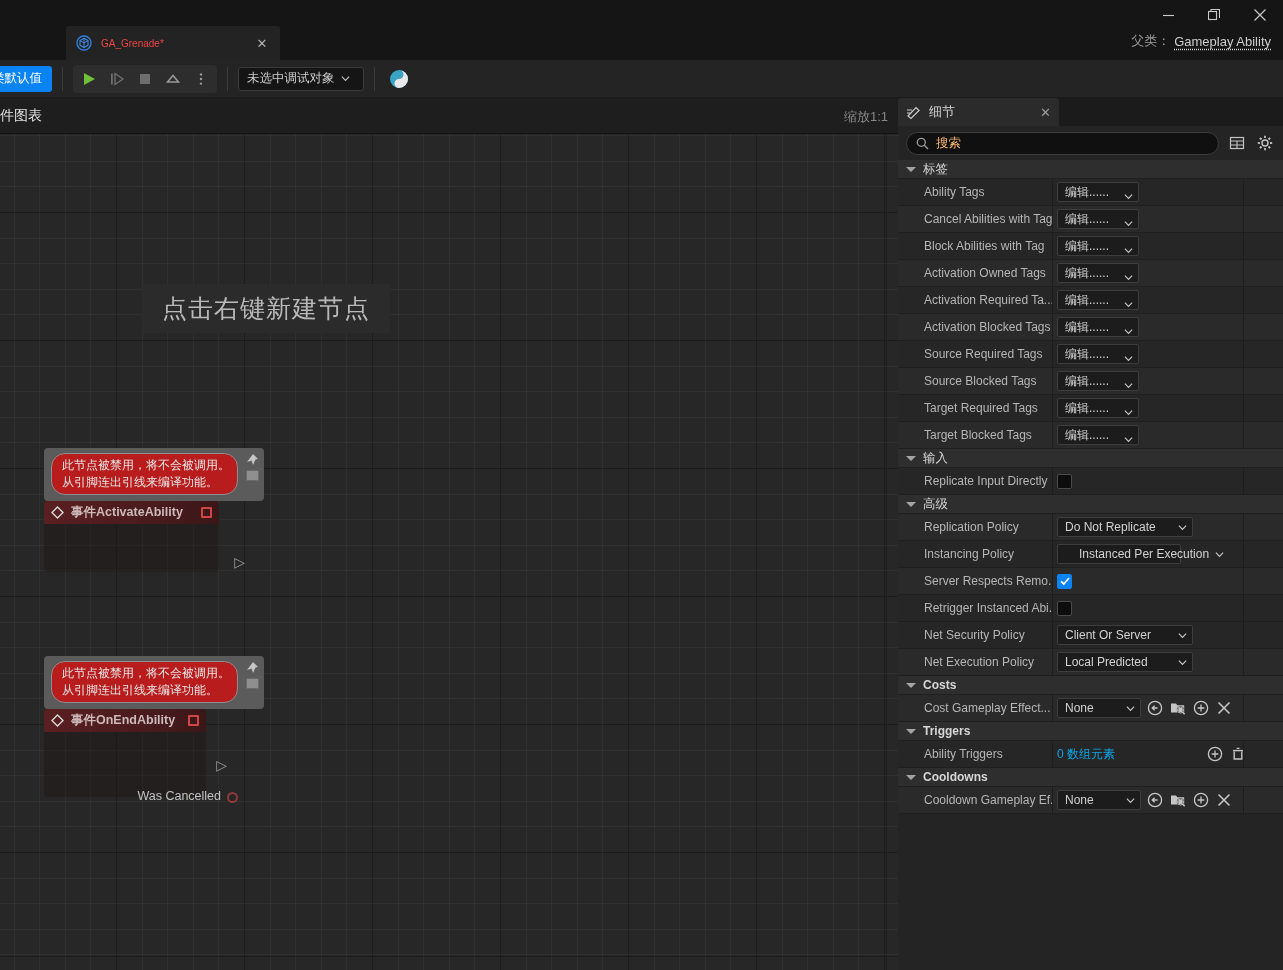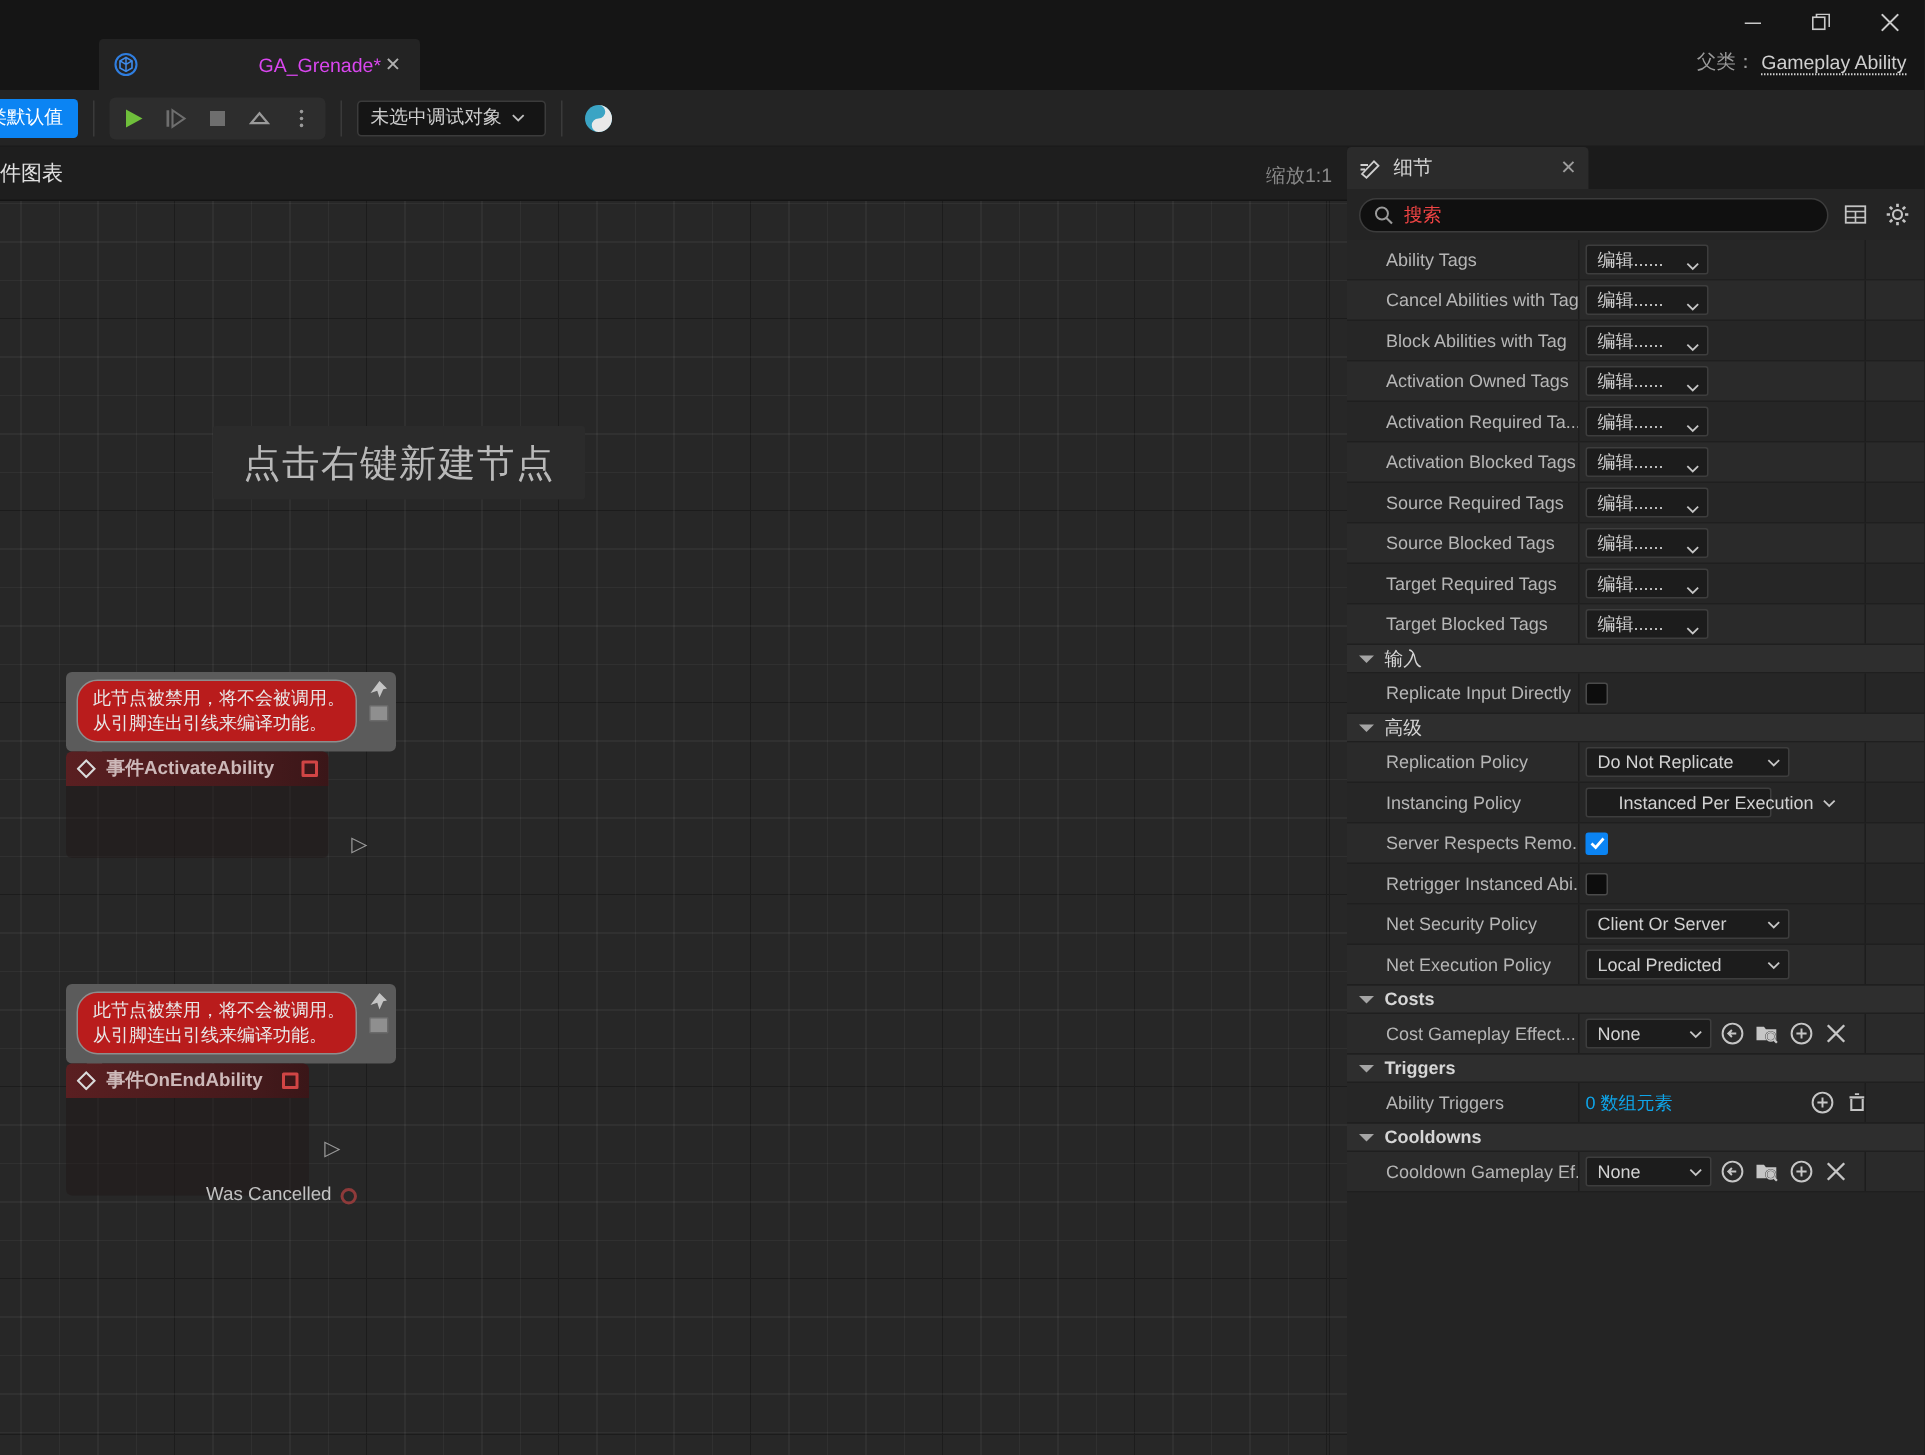--- a/index.html
+++ b/index.html
@@ -34,21 +34,21 @@
   .parentclass .link {
     color: #cfcfcf; text-decoration: underline; text-decoration-style: dotted;
     text-underline-offset: 3px;
   }
   .doc-tab {
     position: absolute; left: 66px; top: 26px; width: 214px; height: 34px;
     background: #232323; display: flex; align-items: center; padding: 0 10px;
     border-top-left-radius: 3px; border-top-right-radius: 3px;
   }
   .doc-tab .tab-icon { width: 16px; height: 16px; margin-right: 9px; }
-  .doc-tab .tab-label { font-size: 13px; color: #d946ef; flex: 1; text-align: right; }
+  .doc-tab .tab-label { font-size: 10px; color: #ef4444; flex: 1; }
   .doc-tab .tab-close { color: #b0b0b0; font-size: 13px; width: 16px; text-align: center; }
 
   
   .toolbar {
     position: absolute; left: 0; top: 60px; width: 1283px; height: 38px;
     background: #242424; border-bottom: 1px solid #1b1b1b;
     display: flex; align-items: center;
   }
   .btn-default {
     margin-left: -18px; width: 70px; height: 26px; background: #0b84f3;
@@ -167,21 +167,21 @@
   .det-tab .lbl { font-size: 13px; color: #d5d5d5; flex: 1; }
   .det-tab .cls { font-size: 13px; color: #9d9d9d; }
   .det-search {
     height: 34px; display: flex; align-items: center; padding: 0 8px; gap: 8px;
     background: #242424;
   }
   .searchbox {
     flex: 1; height: 23px; background: #101010; border: 1px solid #3c3c3c;
     border-radius: 12px; display: flex; align-items: center; padding: 0 9px; gap: 7px;
   }
-  .searchbox .ph { font-size: 12.5px; color: #ef4444; }
+  .searchbox .ph { font-size: 12.5px; color: #fdba74; }
   .sq-ic { width: 20px; height: 20px; display: flex; align-items: center; justify-content: center; }
 
   .cat-hdr {
     height: 19px; background: #2e2e2e; display: flex; align-items: center;
     padding-left: 8px; gap: 7px; border-bottom: 1px solid #1f1f1f;
   }
   .cat-hdr .tri {
     width: 0; height: 0; border-left: 5px solid transparent; border-right: 5px solid transparent;
     border-top: 5px solid #a5a5a5;
   }
@@ -422,20 +422,24 @@
             <path d="M2.9 2.9 L4.5 4.5"></path>
               <path d="M11.5 11.5 L13.1 13.1"></path>
             <path d="M13.1 2.9 L11.5 4.5"></path>
               <path d="M4.5 11.5 L2.9 13.1"></path>
           </g>
         </svg>
       </span>
     </div>
 
     <div id="prop-list">
+        <div class="cat-hdr">
+          <span class="tri"></span>
+          <span class="cname cjk">标签</span>
+        </div>
         <div class="prow">
           <div class="pname">Ability Tags</div>
           <div class="vcell">
             <div class="dd edit">
               <span>编辑......</span>
               <svg class="chev" viewBox="0 0 10 10">
                 <path d="M1 3 L5 7 L9 3" fill="none" stroke="#c6c6c6" stroke-width="1.3"></path>
               </svg>
             </div>
           </div>

